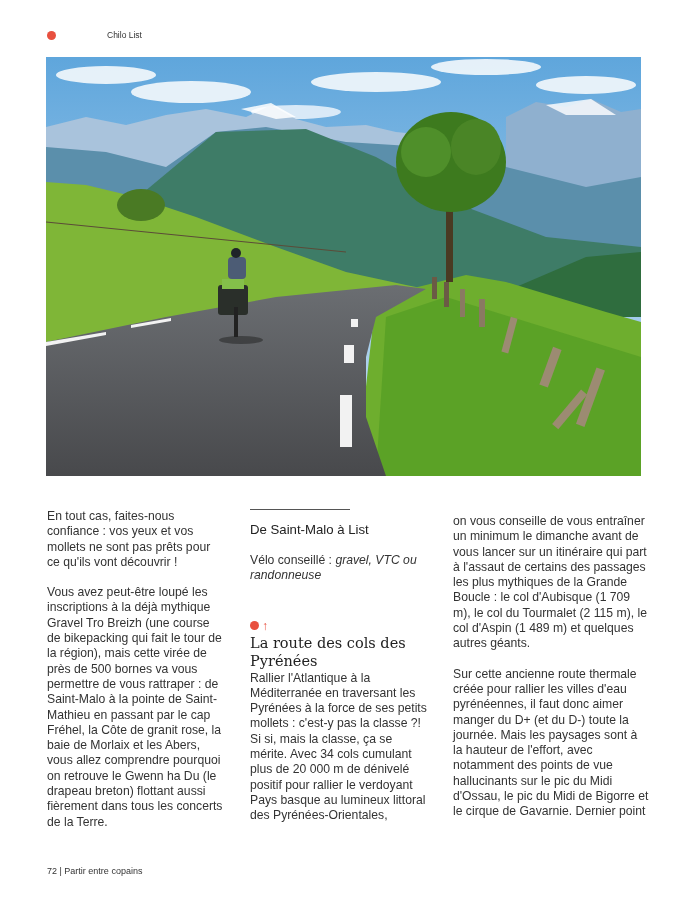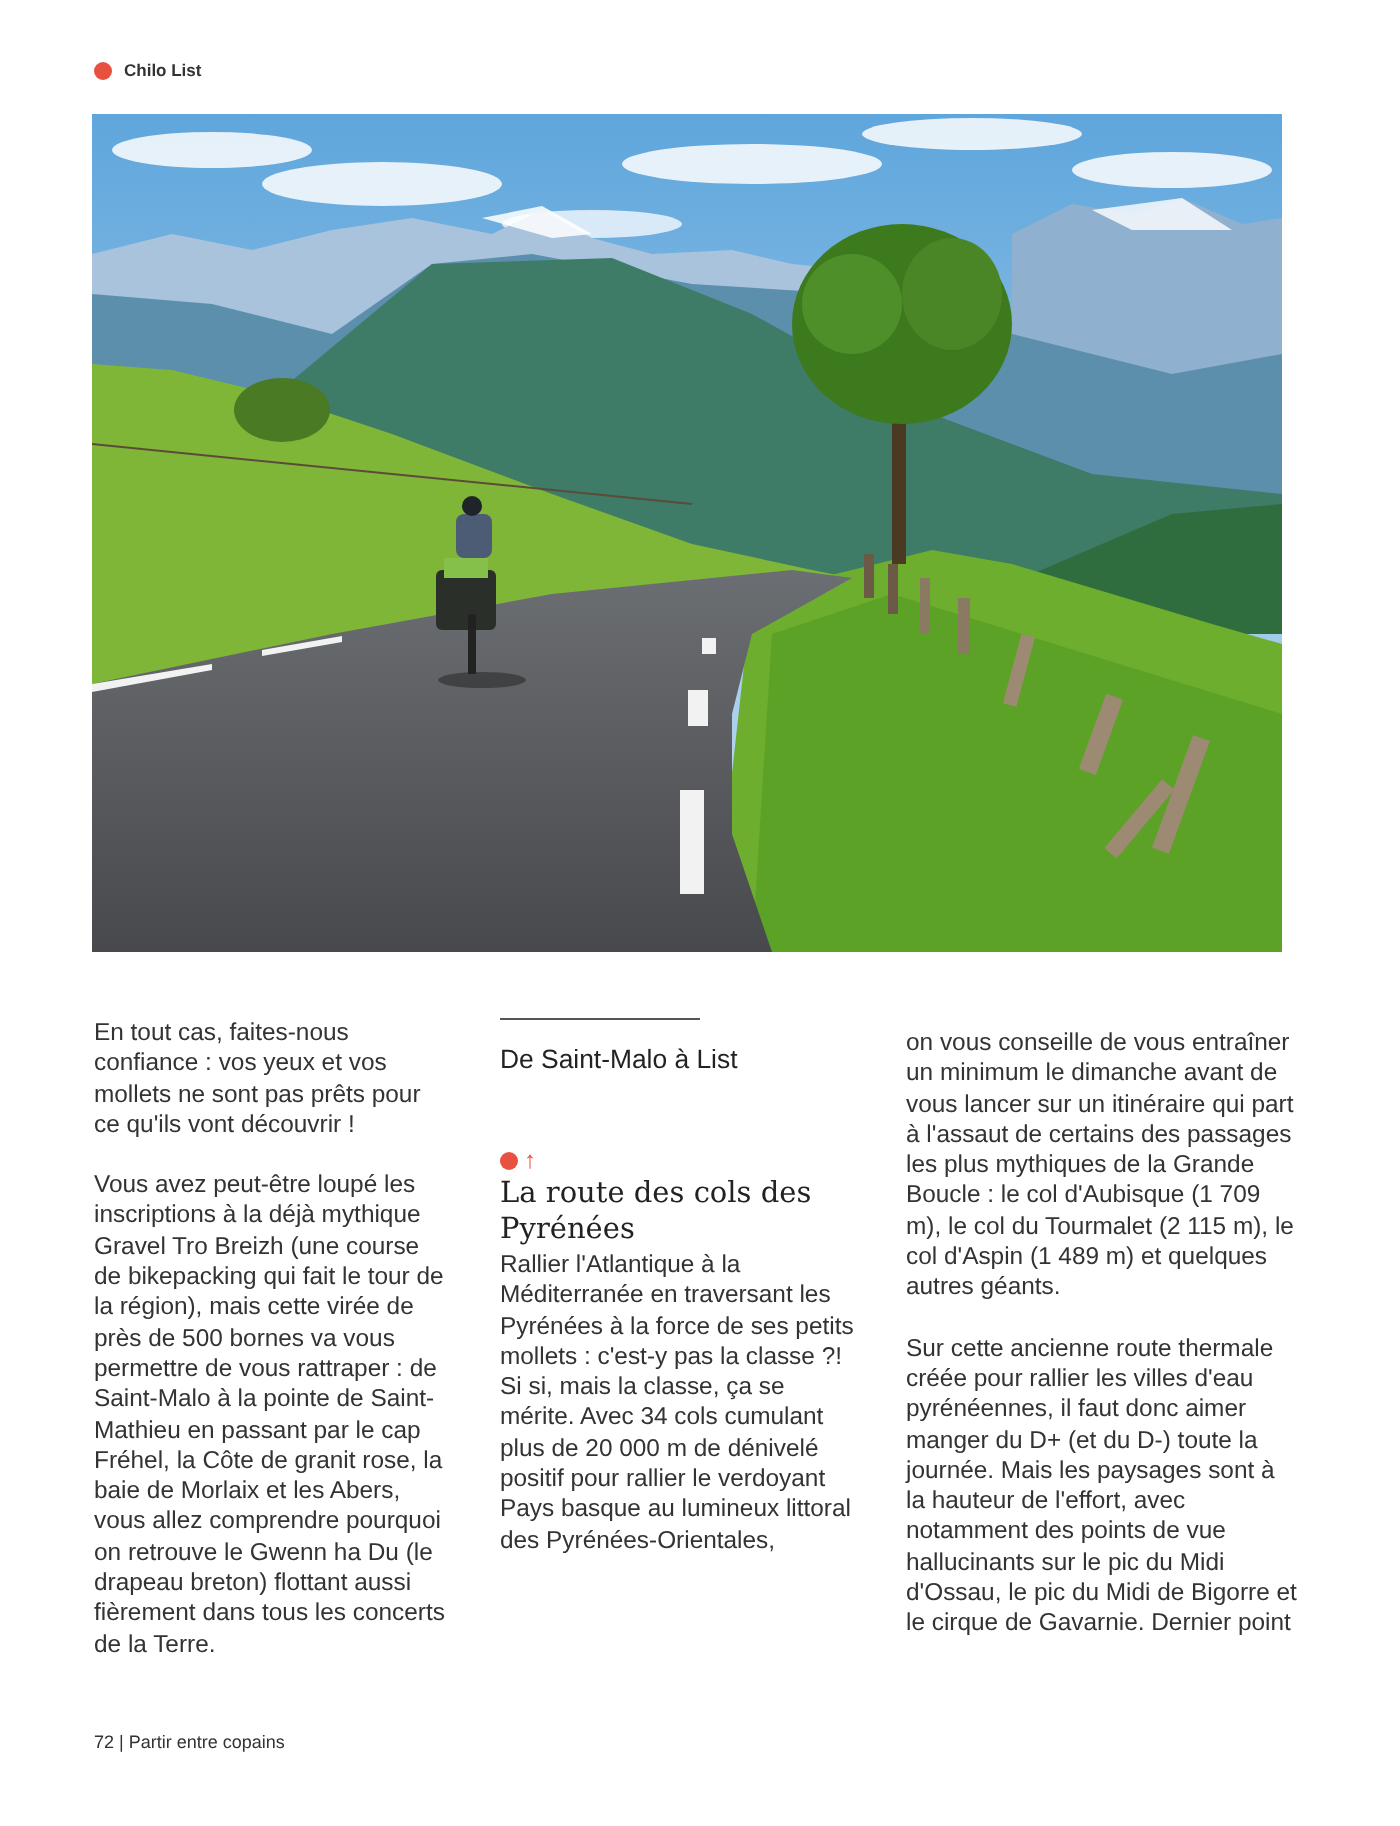--- a/index.html
+++ b/index.html
@@ -1,19 +1,19 @@
 <!DOCTYPE html>
 <html><head>
 <meta charset="utf-8">
 <style>
   html,body{margin:0;padding:0;background:#fff;}
   body{width:700px;height:913px;position:relative;overflow:hidden;font-family:"Liberation Sans",sans-serif;color:#2a2a2a;}
   .header{position:absolute;left:47px;top:30px;display:flex;align-items:center;gap:6px;}
   .dot{width:9px;height:9px;border-radius:50%;background:#e8503f;display:inline-block;}
-  .header-label{font-size:8.5px;font-weight:bold;color:#333;}
+  .header-label{font-size:8.5px;font-weight:normal;color:#333;margin-left:45px;}
   .photo{position:absolute;left:46px;top:57px;width:595px;height:419px;overflow:hidden;}
   .photo svg{display:block;}
   .col{position:absolute;font-size:12.2px;line-height:15.3px;color:#333;}
   .col p{margin:0 0 15px 0;}
   .c1{left:47px;top:509px;width:178px;}
   .c2{left:250px;top:509px;width:180px;}
   .c3{left:453px;top:498px;width:196px;margin-top:16px;}
   .rule{width:100px;height:1px;background:#555;margin:0 0 12px 0;}
   .box-title{font-size:13.2px;margin:0;line-height:16px;color:#222;}
   .box-line{margin:0;}
@@ -102,20 +102,21 @@
 
 <div class="col c1">
   <p>En tout cas, faites-nous confiance : vos yeux et vos mollets ne sont pas prêts pour ce qu'ils vont découvrir !</p>
   <p>Vous avez peut-être loupé les inscriptions à la déjà mythique Gravel Tro Breizh (une course de bikepacking qui fait le tour de la région), mais cette virée de près de 500 bornes va vous permettre de vous rattraper : de Saint-Malo à la pointe de Saint-Mathieu en passant par le cap Fréhel, la Côte de granit rose, la baie de Morlaix et les Abers, vous allez comprendre pourquoi on retrouve le Gwenn ha Du (le drapeau breton) flottant aussi fièrement dans tous les concerts de la Terre.</p>
 </div>
 
 <div class="col c2">
   <div class="rule"></div>
   <div>
     <p class="box-title">De Saint-Malo à List</p>
+    <p class="box-line"><span>Vélo conseillé : </span><i>gravel, VTC ou randonneuse</i></p>
   </div>
   <div class="marker">
     <span class="dot"></span>
     <span class="arrow">↑</span>
   </div>
   <div class="section-title">La route des cols des Pyrénées</div>
   <p style="margin:0">Rallier l'Atlantique à la Méditerranée en traversant les Pyrénées à la force de ses petits mollets : c'est-y pas la classe ?! Si si, mais la classe, ça se mérite. Avec 34 cols cumulant plus de 20 000 m de dénivelé positif pour rallier le verdoyant Pays basque au lumineux littoral des Pyrénées-Orientales,</p>
 </div>
 
 <div class="col c3">

